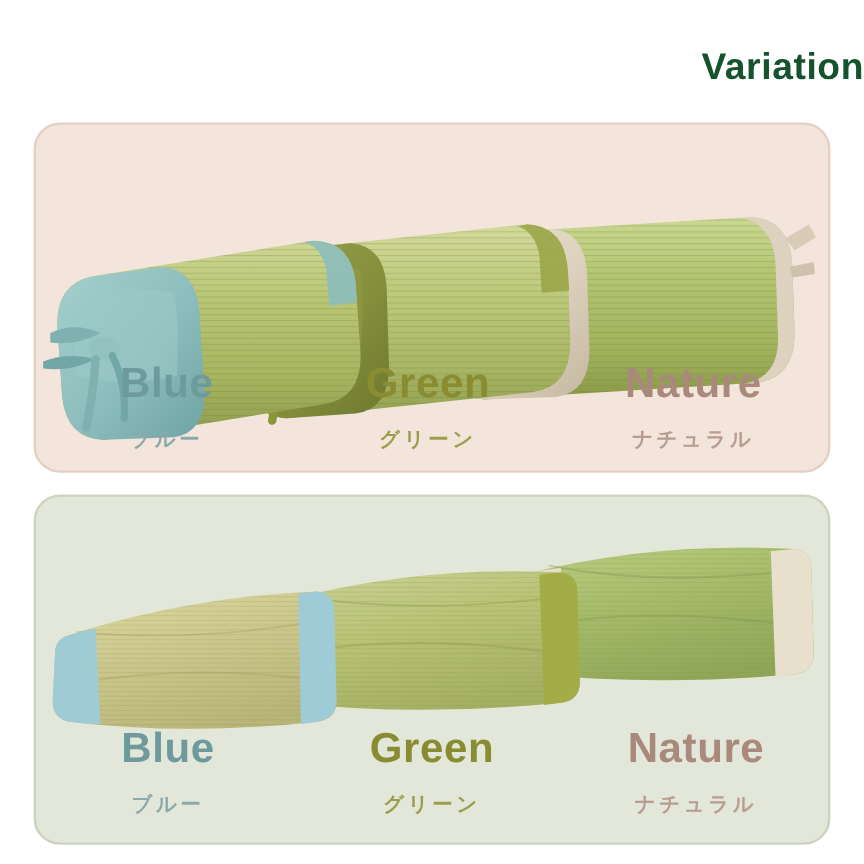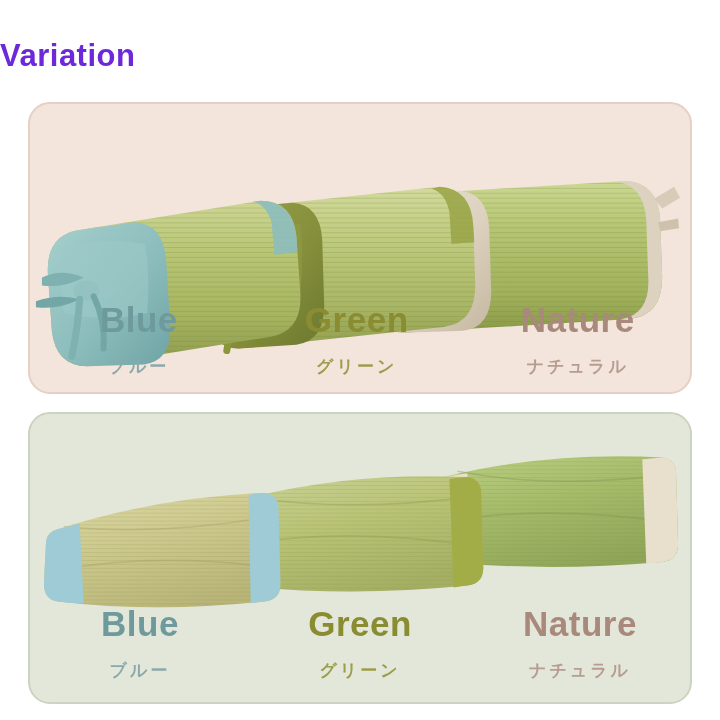--- a/index.html
+++ b/index.html
@@ -14,24 +14,24 @@
     overflow: hidden;
     position: relative;
   }
 
   
   .page-title {
     position: absolute;
     top: 38px;
     left: 0;
     width: 720px;
-    text-align: left;
+    text-align: right;
     font-size: 31px;
     font-weight: bold;
-    color: #6d28d9;
+    color: #14532d;
     letter-spacing: 0.5px;
   }
 
   
   .panel {
     position: absolute;
     left: 28px;
     width: 664px;
     border-radius: 22px;
     box-sizing: border-box;

